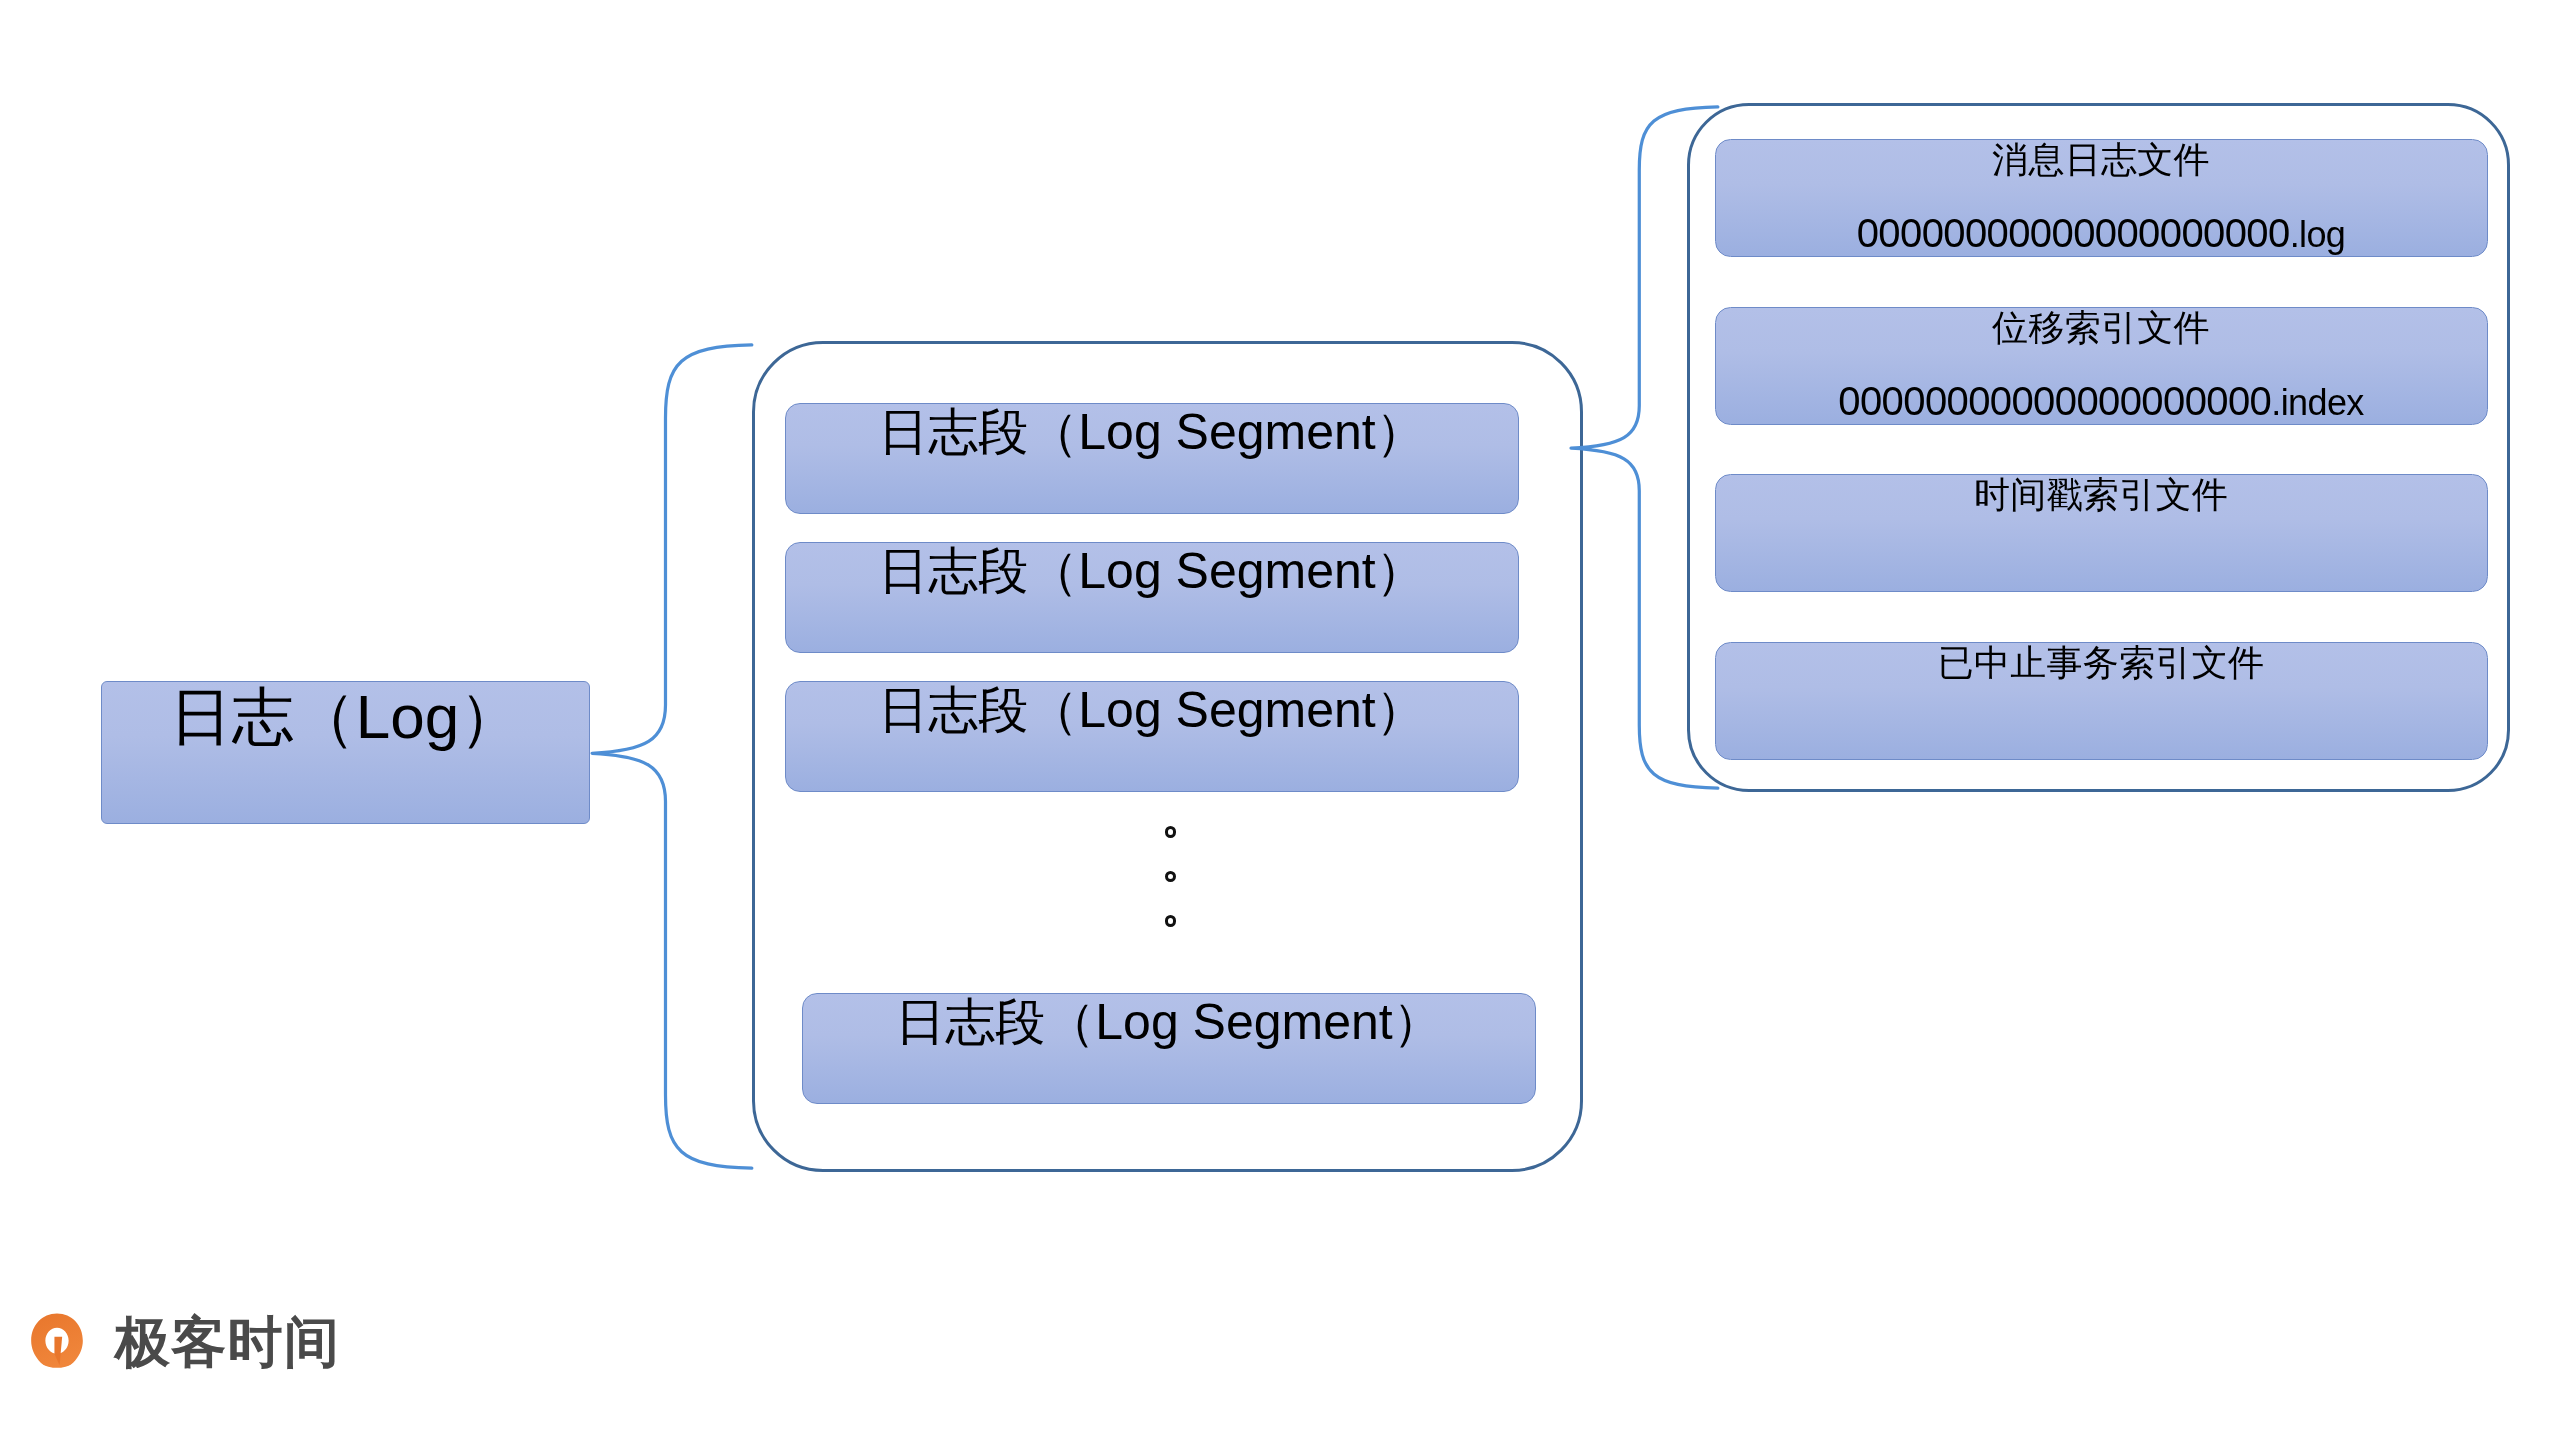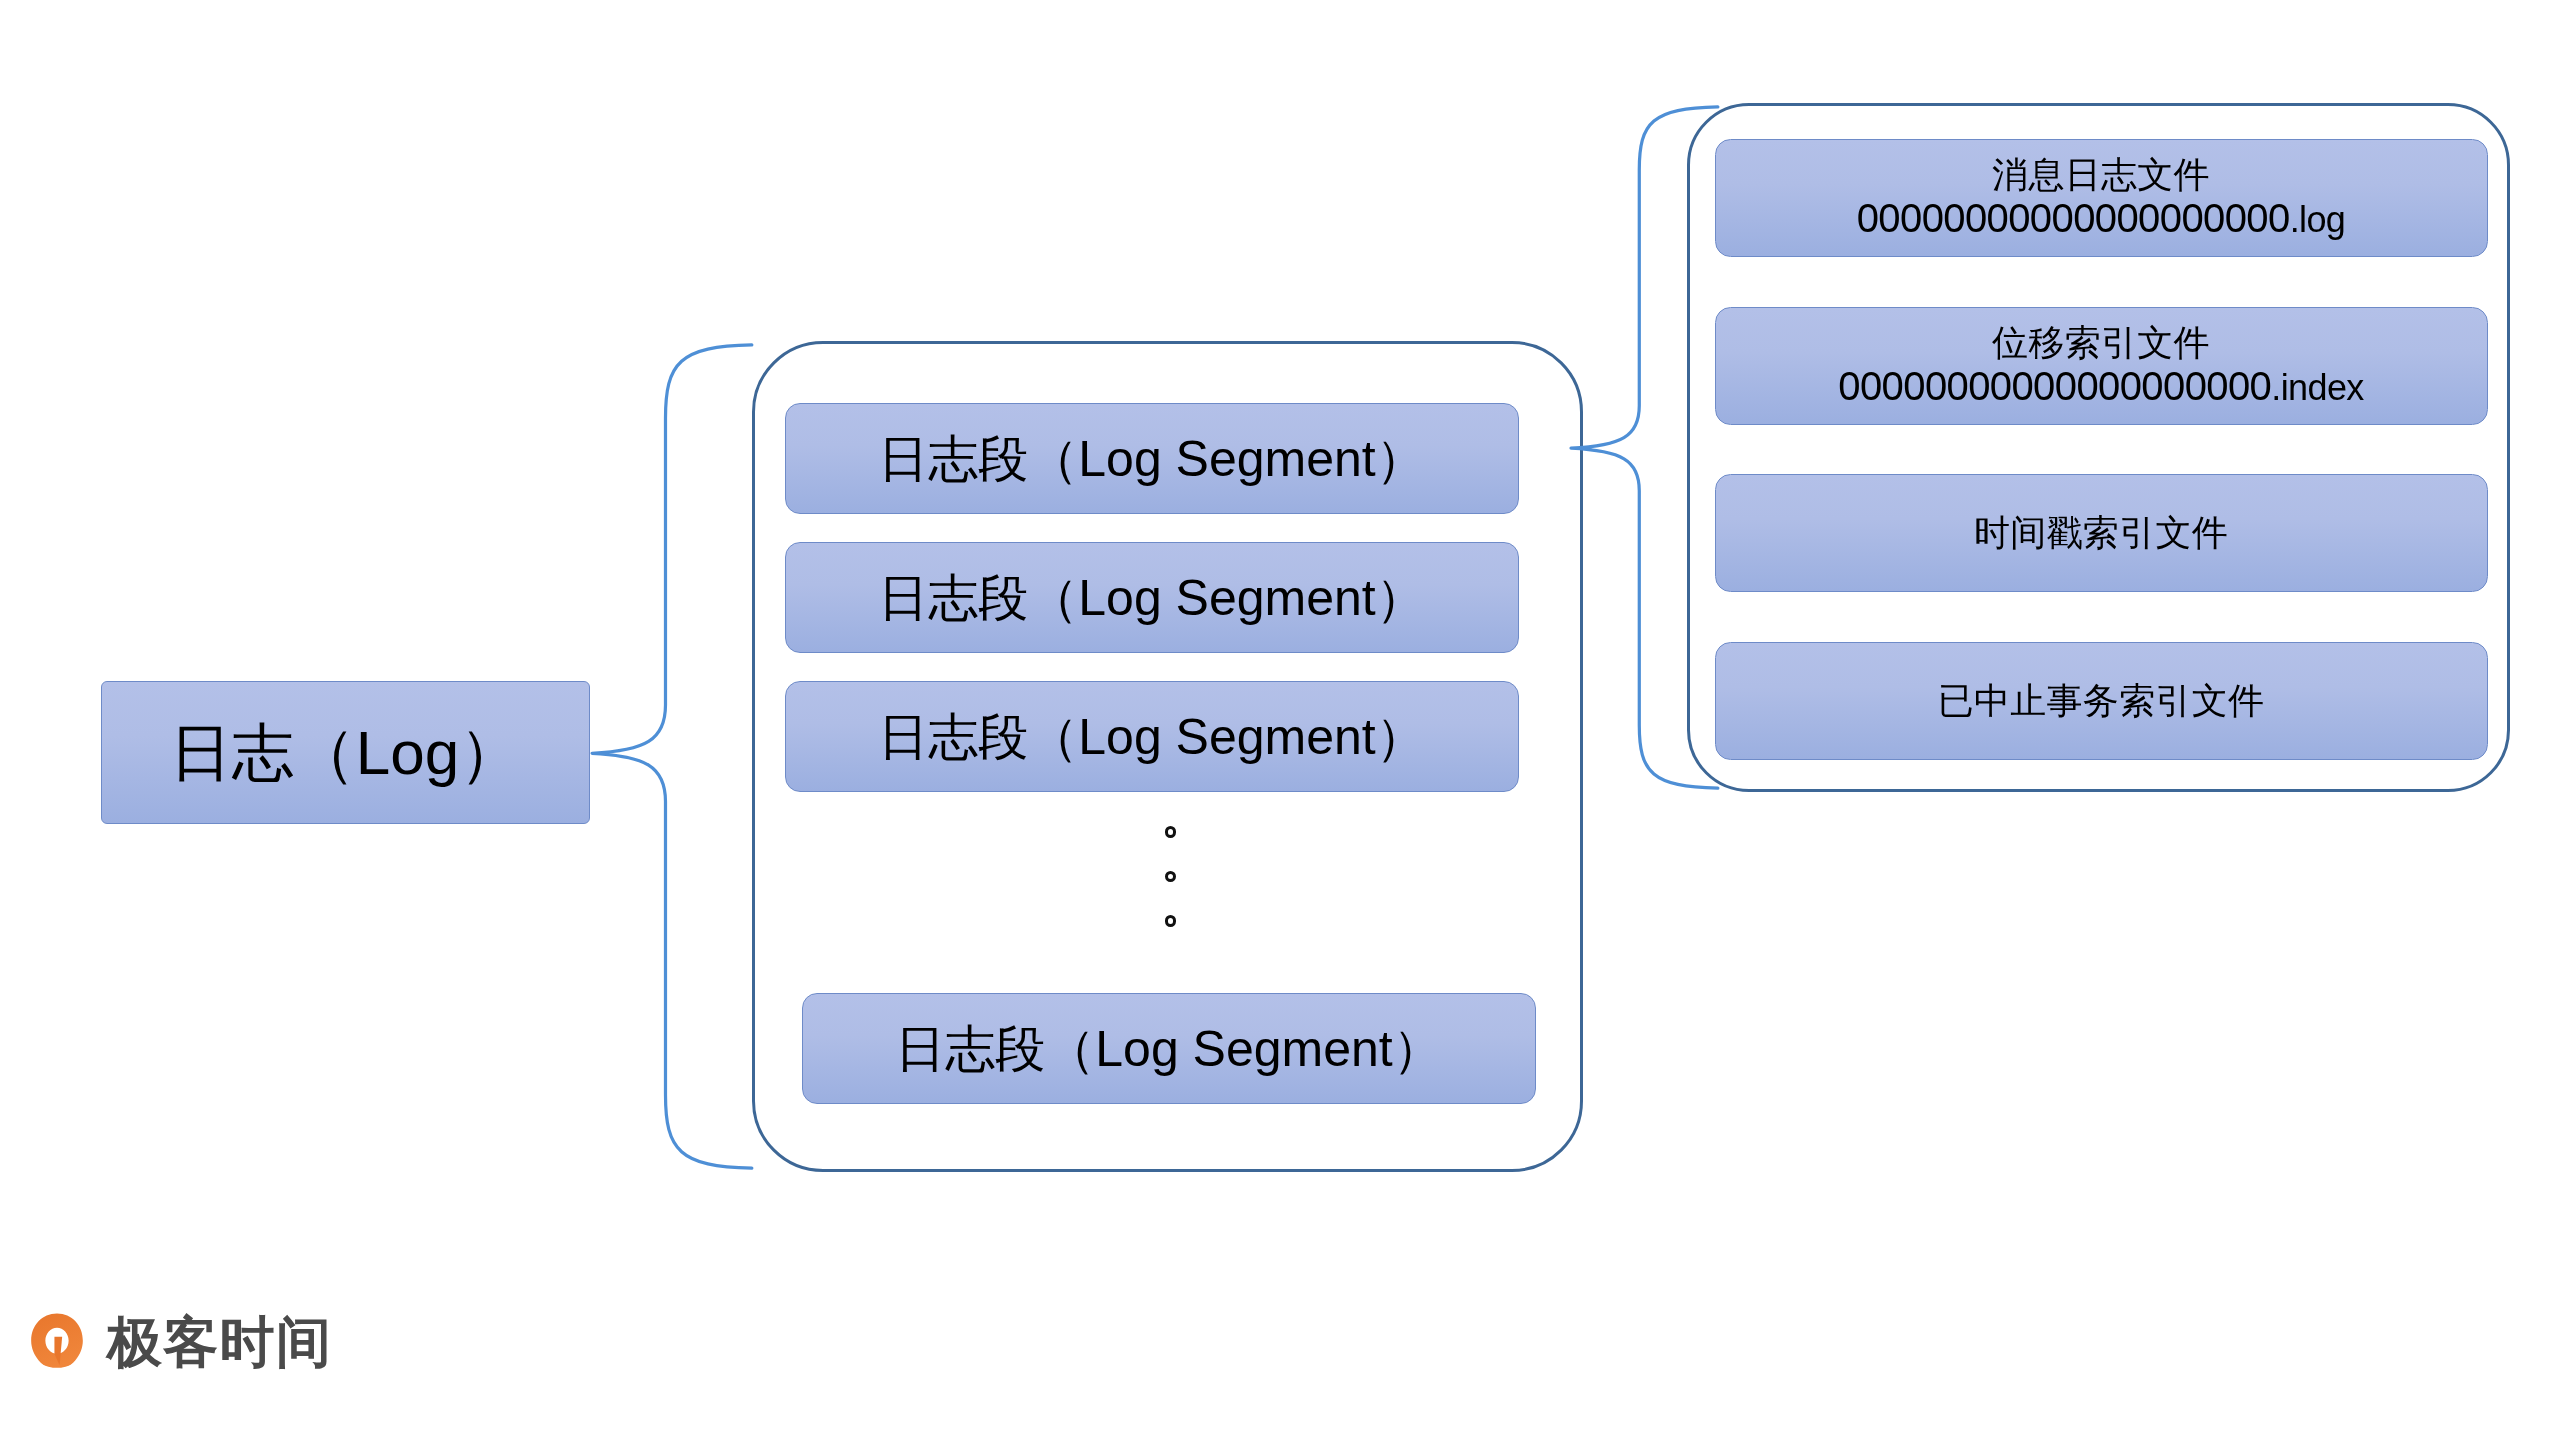--- a/index.html
+++ b/index.html
@@ -19,21 +19,21 @@
   
   .node {
     position: absolute;
     box-sizing: border-box;
     border: 1.9px solid #6E8BC8;
     border-radius: 16.7px;
     background: linear-gradient(180deg, #B3C0E8 0%, #AFBDE6 38%, #9BAFE0 100%);
     display: flex;
     flex-direction: column;
     align-items: center;
-    justify-content: center;
+    justify-content: space-between;
     color: #000000;
     text-align: center;
     line-height: 1.12;
     white-space: nowrap;
   }
 
   
   #log-node {
     left: 101px;
     top: 681px;
@@ -124,21 +124,21 @@
   #brace-left  { left: 583px;  top: 341px; }
   #brace-right { left: 1562px; top: 103px; }
 
   
   #footer-logo {
     position: absolute;
     left: 26px;
     top: 1311px;
     display: flex;
     align-items: center;
-    gap: 19px;
+    gap: 27px;
   }
   #footer-logo .mark {
     width: 62px;
     height: 62px;
     position: relative;
   }
   #footer-logo .wordmark {
     font-size: 55px;
     color: #4A4A4A;
     font-weight: 700;

